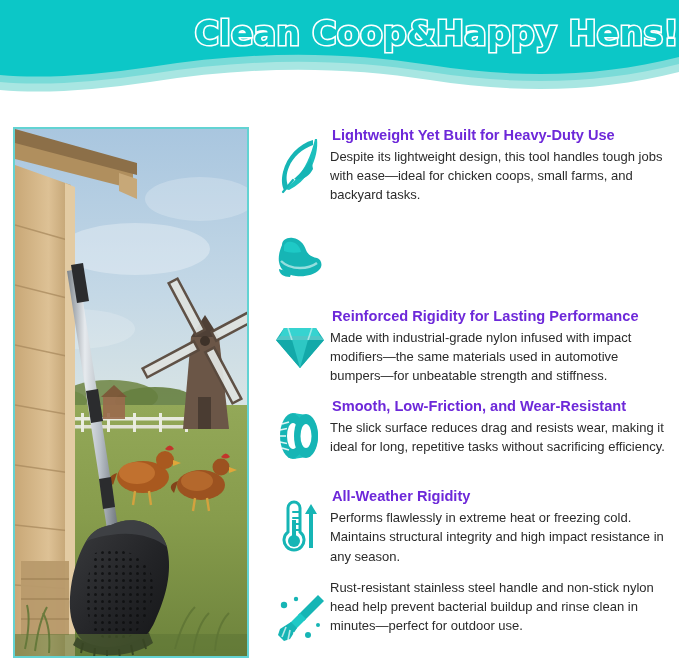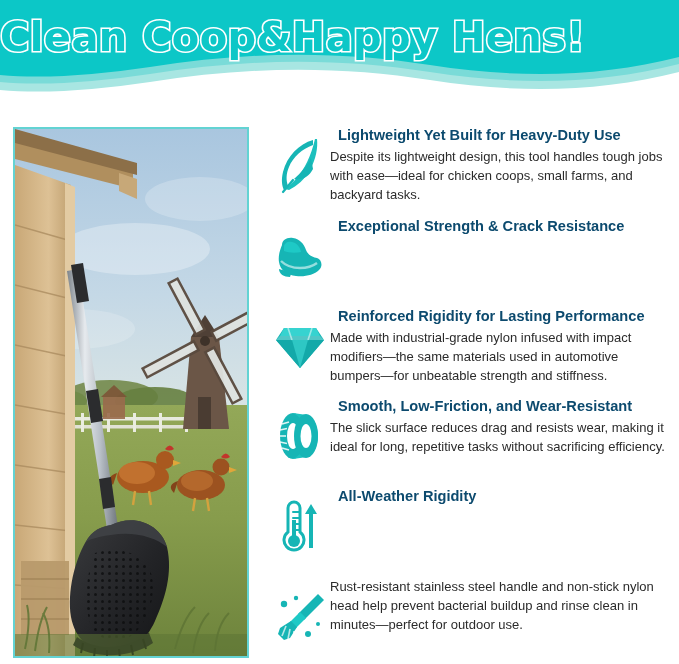--- a/index.html
+++ b/index.html
@@ -29,22 +29,22 @@
     left: 0;
     top: 0;
     width: 679px;
     height: 104px;
   }
   .banner-title {
     position: absolute;
     left: 0;
     top: 14px;
     width: 679px;
-    text-align: left;
-    font-size: 40px;
+    text-align: right;
+    font-size: 33px;
     font-weight: bold;
     letter-spacing: 0.4px;
     color: #0cc7c7;
     -webkit-text-stroke: 3.2px #ffffff;
     paint-order: stroke fill;
     font-family: "DejaVu Sans", sans-serif;
     z-index: 3;
     white-space: nowrap;
   }
 
@@ -90,25 +90,25 @@
     padding-top: 4px;
   }
   .feature-icon svg {
     display: block;
   }
   .feature-text {
     flex: 1;
     padding-left: 2px;
   }
   .feature-title {
-    color: #0c4a6e;
+    color: #6d28d9;
     font-size: 14.6px;
     font-weight: bold;
     line-height: 1.25;
-    margin: 0 0 3px 8px;
+    margin: 0 0 3px 2px;
     font-family: "Liberation Sans", sans-serif;
     white-space: nowrap;
   }
   .feature-desc {
     color: #2b2b2b;
     font-size: 13px;
     line-height: 1.47;
     margin: 0;
     font-family: "Liberation Sans", sans-serif;
   }
@@ -317,21 +317,20 @@
   <div class="feature">
     <div class="feature-icon">
       <svg width="50" height="50" viewBox="0 0 50 50">
         <path d="M7,14 C7,9 12,6 18,7 C25,8 29,13 31,19 C33,24 37,26 42,27 C47,29 48,35 44,39 C39,44 30,46 21,45 C12,44 5,39 4,31 C3,25 5,19 7,14 Z" fill="#16b5b5"></path>
         <path d="M9,16 C9,12 13,10 17,11 C22,12 25,16 26,21 C21,22 14,22 9,20 Z" fill="#1ec9c6"></path>
         <path d="M6,30 C10,34 17,37 25,37 C32,37 38,35 42,32" stroke="#ffffff" stroke-width="2.4" fill="none" opacity="0.55"></path>
         <path d="M4,38 C4,43 9,46 15,46 L17,40 C11,40 7,39 4,38 Z" fill="#16b5b5"></path>
       </svg>
     </div>
     <div class="feature-text">
-      <div class="feature-title">Exceptional Strength &amp; Crack Resistance</div>
     </div>
   </div>
 
   <div class="feature">
     <div class="feature-icon">
       <svg width="52" height="48" viewBox="0 0 52 48">
         <path d="M10,6 L42,6 L50,18 L26,46 L2,18 Z" fill="#16b5b5"></path>
         <path d="M10,6 L42,6 L46,14 L6,14 Z" fill="#36d3d0"></path>
         <path d="M2,18 L50,18 L26,46 Z" fill="#13a9a9"></path>
         <path d="M18,18 L26,46 L34,18 Z" fill="#2ec7c4"></path>
@@ -379,20 +378,21 @@
             <path d="M16,20 H22"></path>
           <path d="M16,26 H22"></path>
             <path d="M16,32 H22"></path>
         </g>
         <path d="M34,6 L40,16 L36,16 L36,50 L32,50 L32,16 L28,16 Z" fill="#16b5b5"></path>
         <path d="M34,52 L28,42 L40,42 Z" fill="#16b5b5" opacity="0"></path>
       </svg>
     </div>
     <div class="feature-text">
       <div class="feature-title">All-Weather Rigidity</div>
+      <div class="feature-desc">Performs flawlessly in extreme heat or freezing cold. Maintains structural integrity and high impact resistance in any season.</div>
     </div>
   </div>
 
   <div class="feature">
     <div class="feature-icon">
       <svg width="52" height="52" viewBox="0 0 52 52">
         <path d="M44,4 L50,10 L30,30 L24,24 Z" fill="#16b5b5"></path>
         <path d="M26,22 L32,28 L22,38 L16,32 Z" fill="#1ec9c6"></path>
         <path d="M17,31 L23,37 L16,48 L10,50 L4,44 L6,38 Z" fill="#16b5b5"></path>
         <g stroke="#ffffff" stroke-width="1.6" opacity="0.7">

